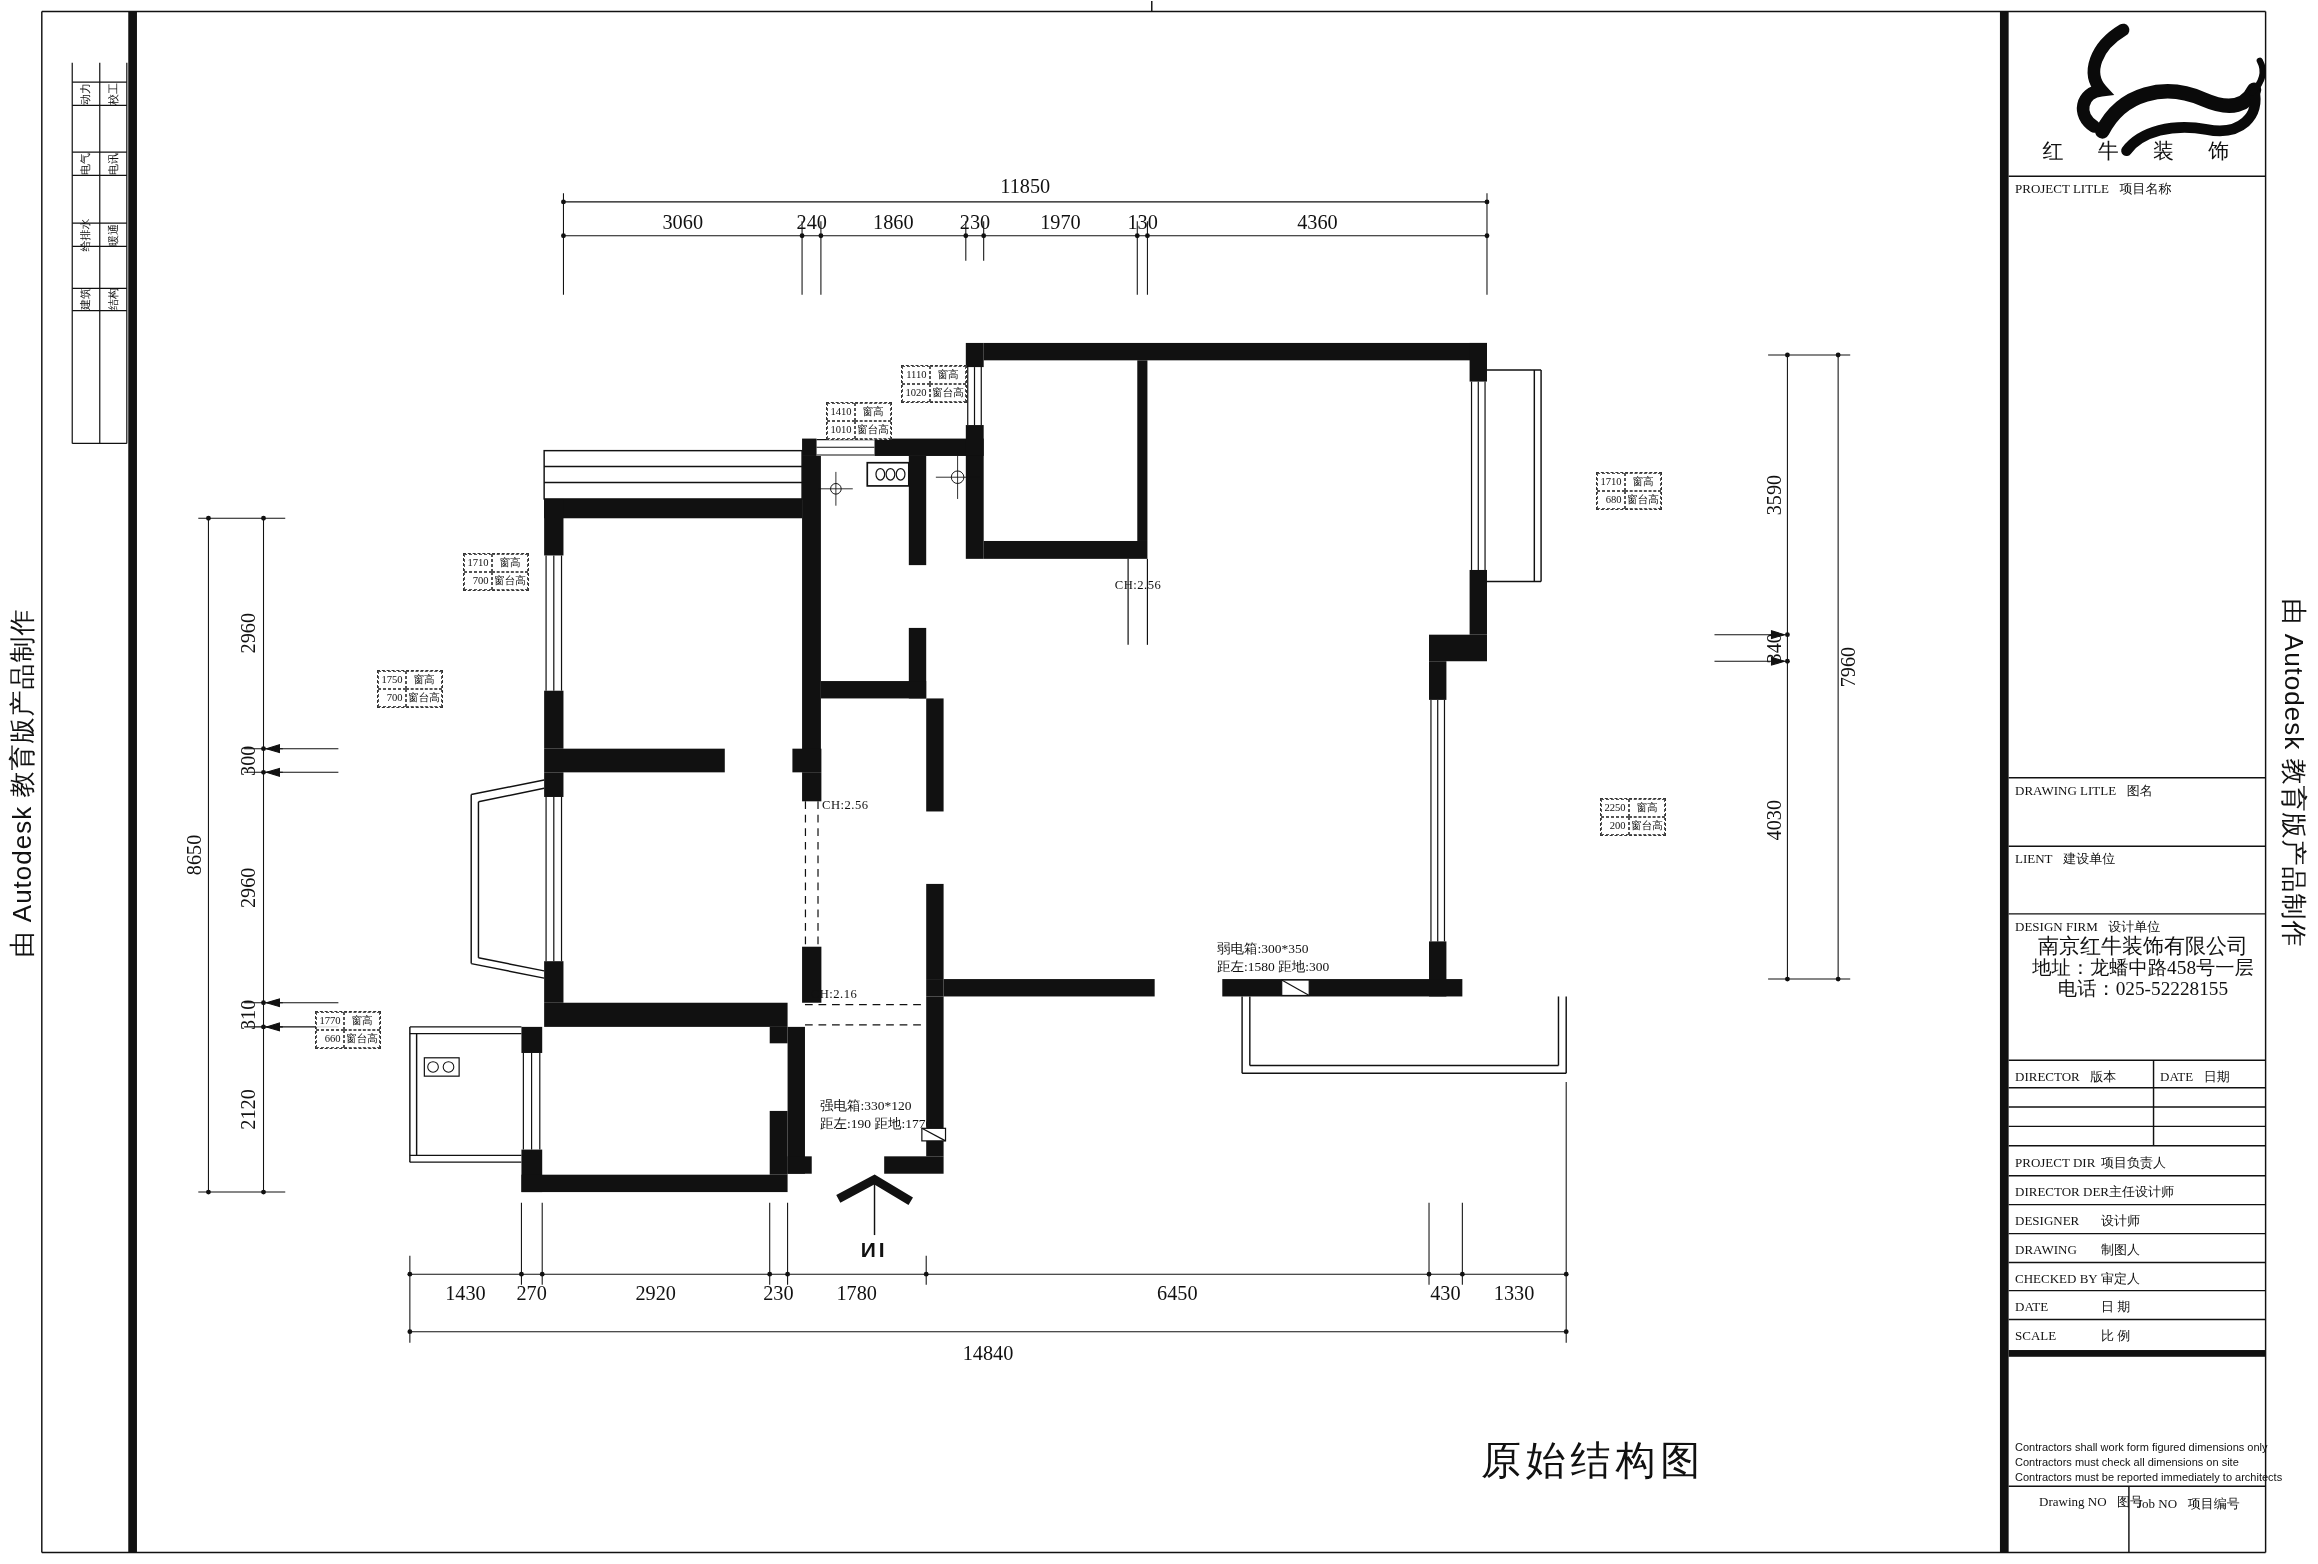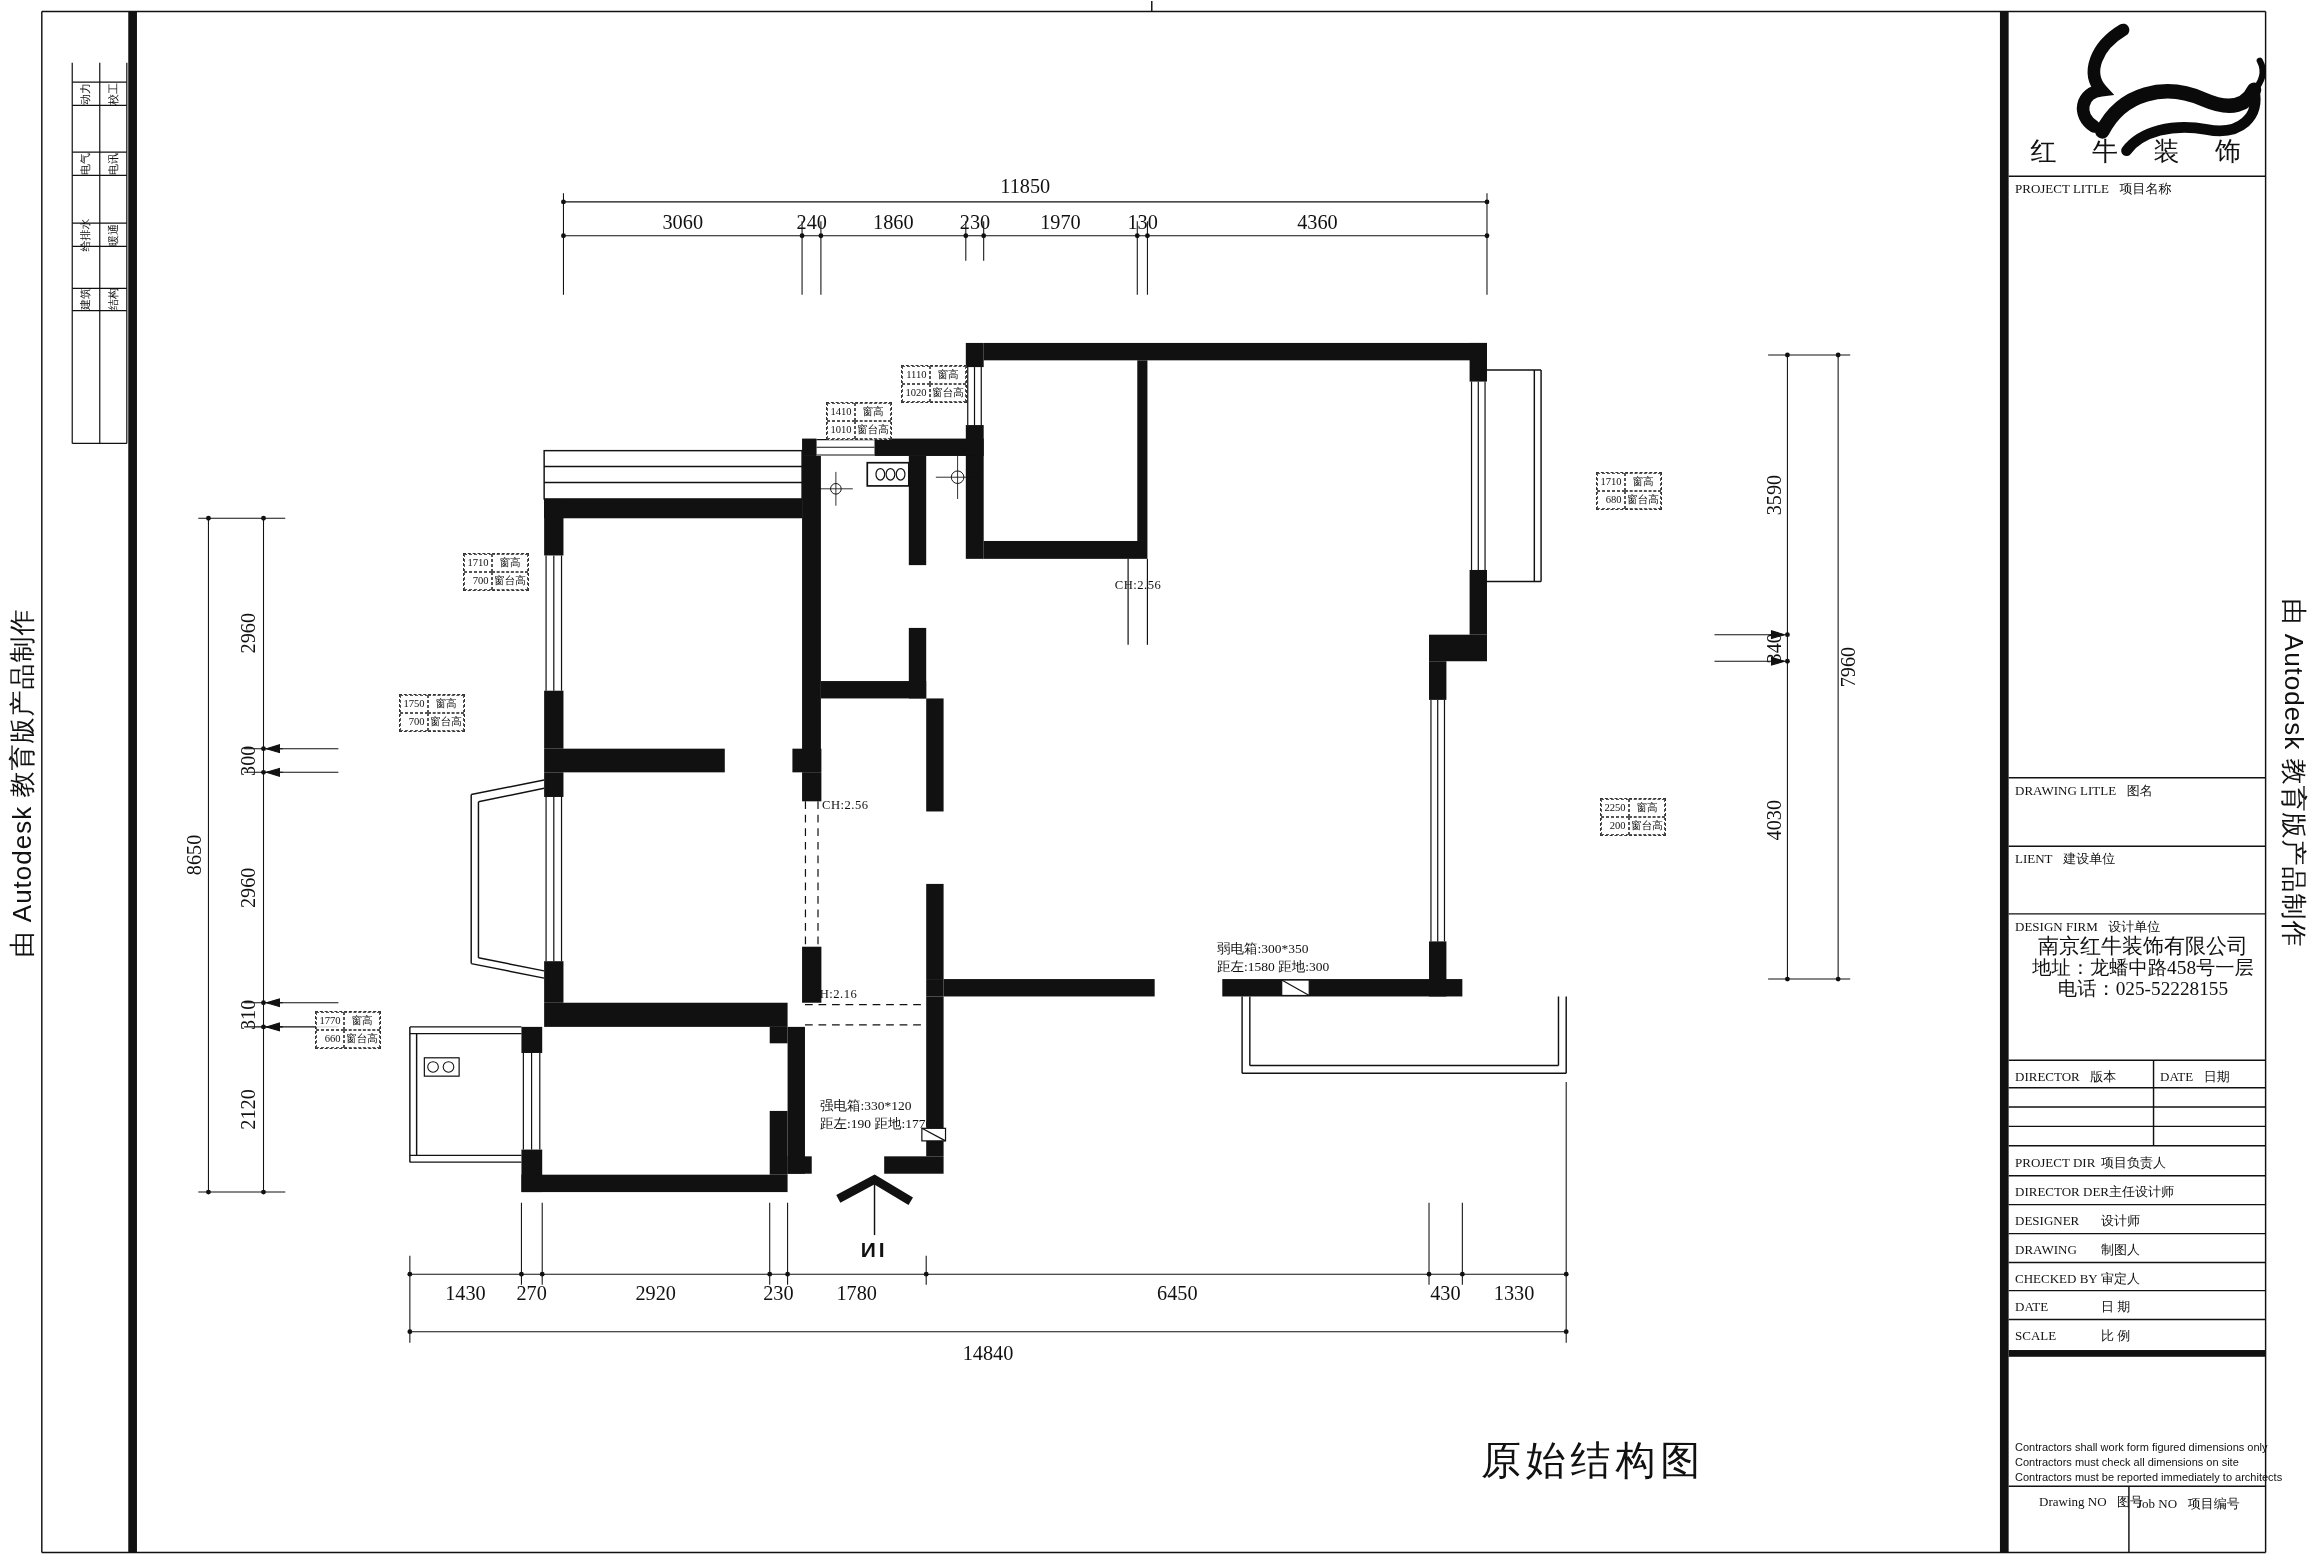--- a/index.html
+++ b/index.html
@@ -18,21 +18,21 @@
   .stampcell{transform:translate(-50%,-50%) rotate(-90deg);font-size:11px;}
   
   .wtag{position:absolute;display:grid;grid-template-columns:28px 36px;border:1px dashed #333;background:rgba(255,255,255,.85);}
   .wtag span{display:block;height:16px;line-height:16px;border:0.5px dashed #555;font-size:10.6px;text-align:center;overflow:hidden;}
   .wtag .num{text-align:right;padding-right:2.4px;}
   
   .tb{font-family:Liberation Serif, serif;font-size:13px;}
   .tb .cn{margin-left:10.6px;}
   .tbrow-en{display:inline-block;min-width:86px;}
   .serifcn{font-family:"Liberation Serif","DejaVu Serif",serif;}
-  .logo-name{font-size:26px;letter-spacing:14.5px;font-weight:500;}
+  .logo-name{font-size:21px;letter-spacing:14.5px;font-weight:500;}
   .firm{font-size:21px;}
   .firm2{font-size:19.3px;}
   .copyright{font-size:15px;line-height:19.3px;font-family:"Liberation Sans","DejaVu Sans",sans-serif;}
   .contractors{font-size:11px;line-height:15px;font-family:"Liberation Sans","DejaVu Sans",sans-serif;}
 </style>
 </head>
 <body>
 
 <div class="sheet">
 
@@ -383,21 +383,21 @@
       <span>窗高</span>
   <span class="num">200</span>
       <span>窗台高</span>
 </div>
 <div class="wtag" style="left:463px;top:553px;">
   <span class="num">1710</span>
       <span>窗高</span>
   <span class="num">700</span>
       <span>窗台高</span>
 </div>
-<div class="wtag" style="left:399px;top:670px;margin-top:24px;">
+<div class="wtag" style="left:377px;top:670px;">
   <span class="num">1750</span>
       <span>窗高</span>
   <span class="num">700</span>
       <span>窗台高</span>
 </div>
 <div class="wtag" style="left:315px;top:1011px;">
   <span class="num">1770</span>
       <span>窗高</span>
   <span class="num">660</span>
       <span>窗台高</span>

